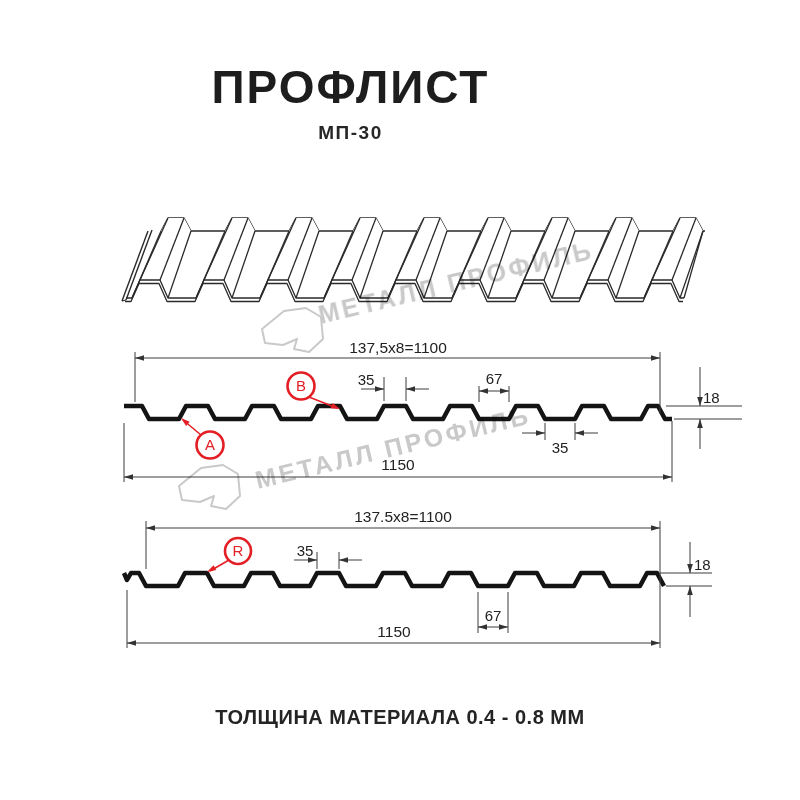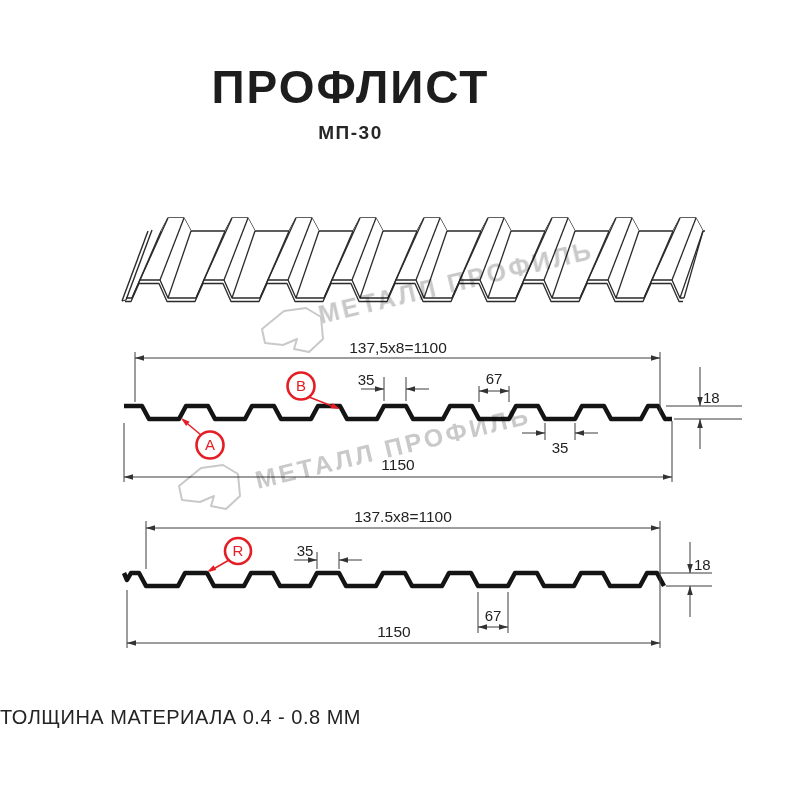--- a/index.html
+++ b/index.html
@@ -1,22 +1,22 @@
 <!DOCTYPE html>
 <html style="--red: #e31e24; --wm: #c9c9c9; --text-dark: #1d1d1d;"><head>
 <meta charset="utf-8">
 <style>
   html,body{margin:0;padding:0;background:#ffffff;}
   .page{position:relative;width:800px;height:800px;background:#fff;overflow:hidden;
         font-family:"Liberation Sans",sans-serif;}
   .hdr{position:absolute;left:0;top:60px;width:701px;text-align:center;color:var(--text-dark,#1d1d1d);}
   .hdr h1{margin:0;font-size:46px;font-weight:700;letter-spacing:2px;}
   .hdr .sub{margin-top:8px;font-size:19px;font-weight:600;letter-spacing:1.5px;color:#262626;}
-  .ftr{position:absolute;left:0;top:706px;width:800px;
-       font-size:20px;font-weight:400;letter-spacing:0.5px;color:#242424;}
+  .ftr{position:absolute;left:0;top:706px;width:800px;text-align:center;
+       font-size:20px;font-weight:700;letter-spacing:0.5px;color:#242424;}
   svg{position:absolute;left:0;top:0;}
   .dim-t{fill:#222;font-size:15px;font-family:"Liberation Sans",sans-serif;}
   .dim-b{font-size:15.5px;}
   .red-t{fill:var(--red,#e31e24);font-size:15px;font-family:"Liberation Sans",sans-serif;}
   .wm{mix-blend-mode:multiply;}
   .wm text{fill:var(--wm,#c9c9c9);font-weight:700;font-size:25px;letter-spacing:3px;
            font-family:"Liberation Sans",sans-serif;}
 </style>
 </head>
 <body>

